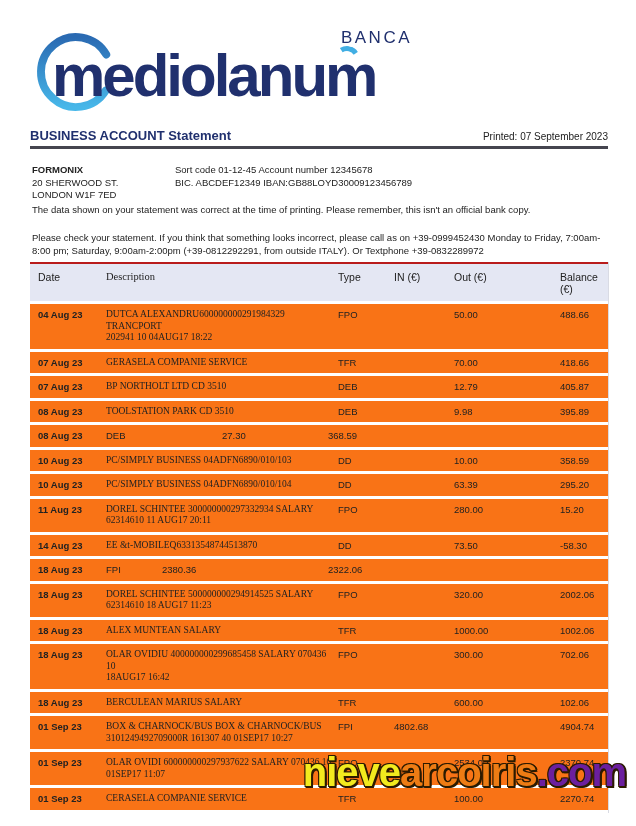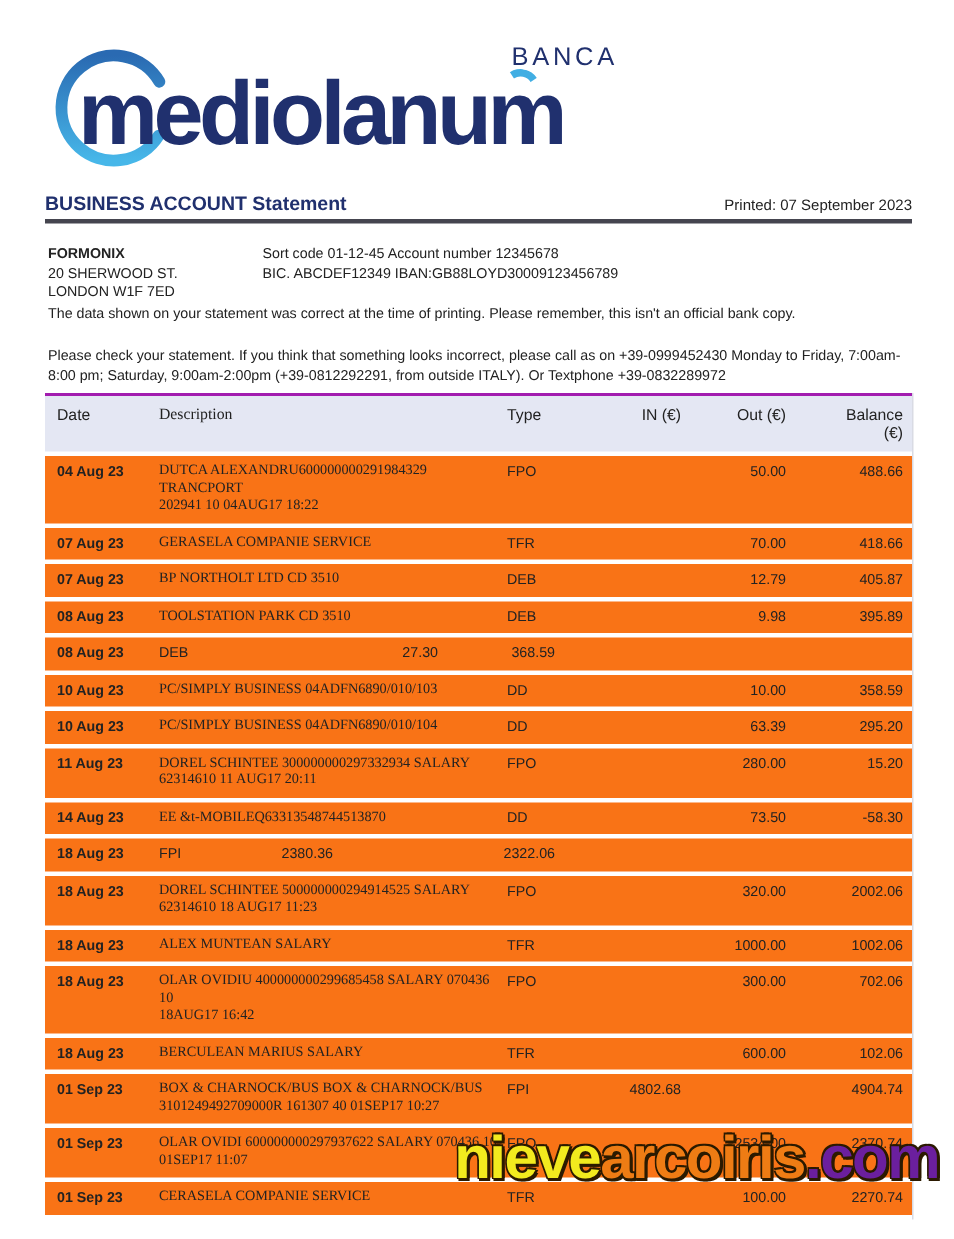--- a/index.html
+++ b/index.html
@@ -37,33 +37,33 @@
   .addr { position:absolute; left:32px; top:164px; font-size:9.5px; line-height:12.5px; }
   .addr .name { font-weight:700; }
   .acct { position:absolute; left:175px; top:164px; font-size:9.5px; line-height:12.5px; }
 
   .data-notice { position:absolute; left:32px; top:204px; width:580px; font-size:9.5px; }
   .check-notice { position:absolute; left:32px; top:232px; width:586px; font-size:9.5px; line-height:12.5px; }
 
   
   .table { position:absolute; left:30px; top:262px; width:578px; border-right:1px solid #d9dbe4; }
   .thead {
-    display:flex; background:#e4e7f3; border-top:2px solid #a21caf;
+    display:flex; background:#e4e7f3; border-top:2px solid #b91c1c;
     padding:7px 0 6px 0; font-size:10.5px; margin-bottom:3px;
   }
   .trow {
     display:flex; background:#f97316; margin-bottom:3px; padding:5px 0;
     font-size:9.5px; line-height:11.5px; align-items:flex-start;
   }
   .c { box-sizing:border-box; }
   .c.date { width:76px; padding-left:8px; font-weight:700; flex:none; }
   .thead .c.date { font-weight:400; }
   .c.desc { width:232px; padding-right:6px; flex:none;font-family:Liberation Serif, serif; }
   .c.type { width:56px; flex:none; }
-  .c.num  { text-align:right; flex:none; }
+  .c.num  { text-align:left; flex:none; }
   .c.in   { width:60px; }
   .c.out  { width:70px; }
   .c.bal  { width:84px; padding-right:6px;padding-left:36px; }
 
   
   .watermark {
     position:absolute; right:10px; top:750px; font-size:40px; font-weight:700;
     letter-spacing:-1px; white-space:nowrap;
     text-shadow:2px 2px 0 #2b1a00, -1px -1px 0 #2b1a00, 1px -1px 0 #2b1a00,
                 -1px 1px 0 #2b1a00, 2px 0 0 #2b1a00, 0 2px 0 #2b1a00;

